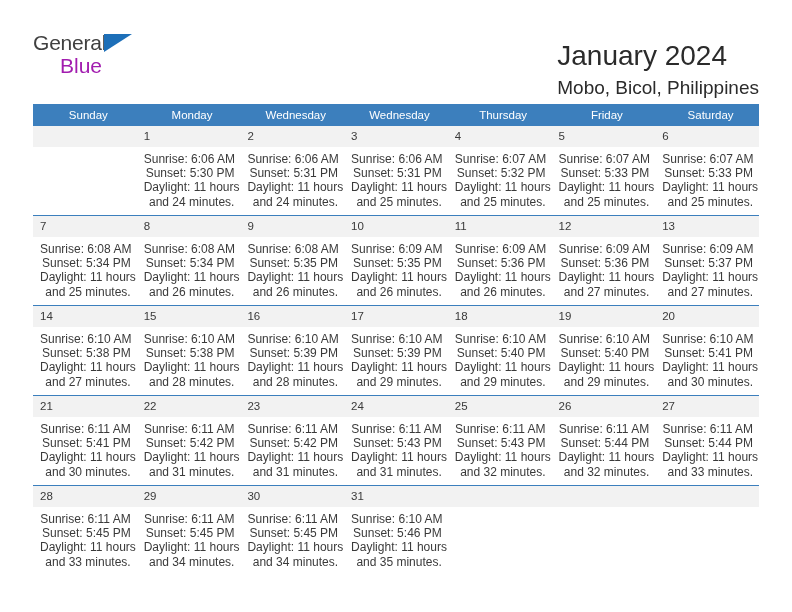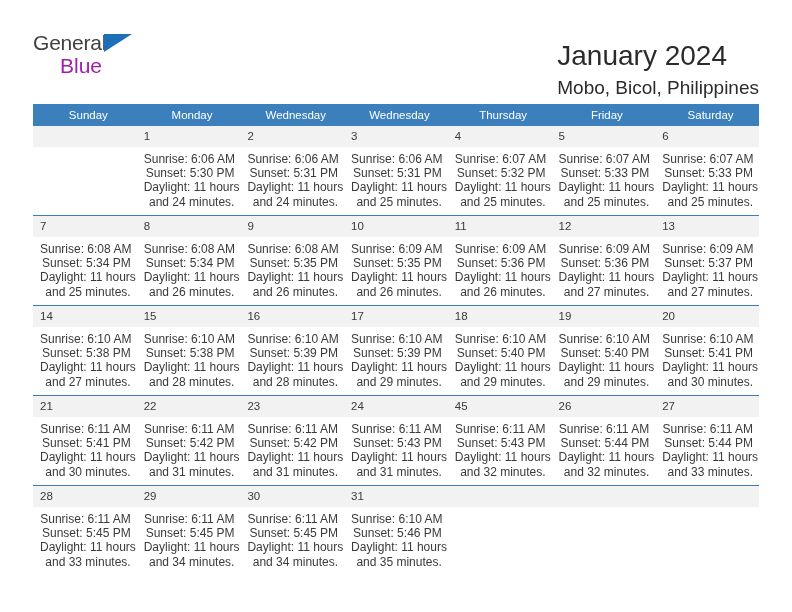--- a/index.html
+++ b/index.html
@@ -421,21 +421,21 @@
           <td class="daycell">
             <span class="dnum">24</span>
             <div class="info">
               <div>Sunrise: 6:11 AM</div>
               <div>Sunset: 5:43 PM</div>
               <div>Daylight: 11 hours</div>
               <div>and 31 minutes.</div>
             </div>
           </td>
           <td class="daycell">
-            <span class="dnum">45</span>
+            <span class="dnum">25</span>
             <div class="info">
               <div>Sunrise: 6:11 AM</div>
               <div>Sunset: 5:43 PM</div>
               <div>Daylight: 11 hours</div>
               <div>and 32 minutes.</div>
             </div>
           </td>
           <td class="daycell">
             <span class="dnum">26</span>
             <div class="info">

